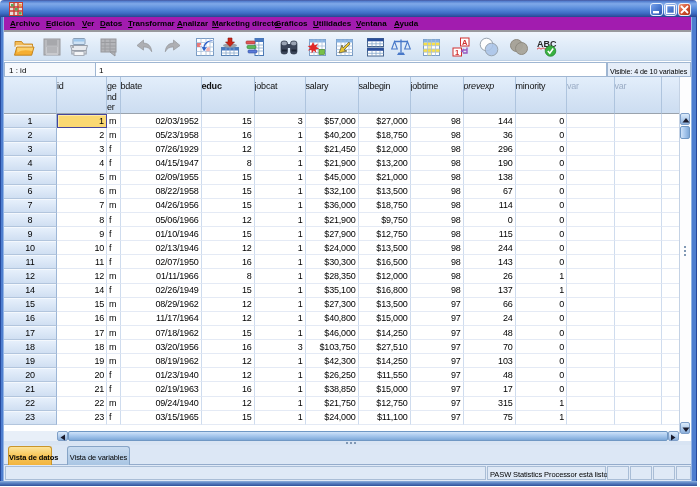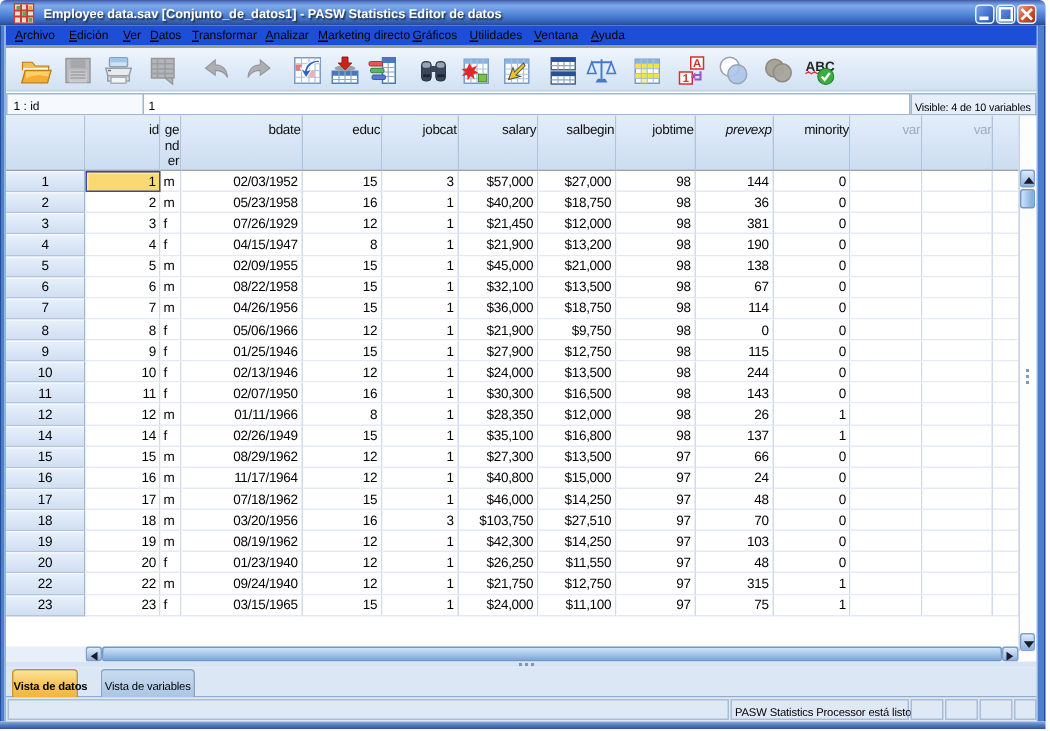--- a/index.html
+++ b/index.html
@@ -7,41 +7,41 @@
 .abs { position:absolute; }
 #title { left:0; top:0; width:697px; height:17px; border-radius:4px 4px 0 0;
   background:linear-gradient(180deg,#44549c 0%,#5580d0 8%,#7fa8e8 22%,#6b9ae2 38%,#5084d6 58%,#3c6cc4 78%,#2c509f 95%,#24458c 100%); }
 #title .txt { position:absolute; left:29px; top:4px; color:#fff; font-size:8.5px;
   font-weight:bold; text-shadow:1px 1px 1px #234; white-space:nowrap; letter-spacing:0px;}
 #ticon { position:absolute; left:9px; top:2px; }
 .tbtn { position:absolute; top:3px; width:13px; height:13px; border-radius:3px;
   border:1px solid #e8f0fc; font-size:9px; }
 #bmin,#bmax { background:linear-gradient(135deg,#7aa2ec 0%,#4a7ad0 50%,#2c54ac 100%); }
 #bclose { background:linear-gradient(135deg,#f0a080 0%,#d85838 45%,#a83010 100%); }
-#menubar { left:3px; top:17px; width:691px; height:13px; background:#1d4ed8; }
+#menubar { left:3px; top:17px; width:691px; height:13px; background:#a21caf;font-weight:bold; }
 #menubar span { position:absolute; top:2px; font-size:8px; color:#000; white-space:nowrap; }
 #menubar u { text-decoration:underline; }
 #mensep { left:3px; top:30px; width:691px; height:2px; background:#999a9e; }
 #toolbar { left:3px; top:32px; width:688px; height:29px;
   background:linear-gradient(180deg,#f0f6fd 0%,#e2edf9 40%,#d2e2f3 100%);
   border-bottom:1px solid #bccfe4; }
 .ticon { position:absolute; top:4px; width:22px; height:22px; }
 #refbar { left:3px; top:62px; width:688px; height:15px; background:#e6eef9; }
 #refleft { position:absolute; left:1px; top:0px; width:92px; height:15px;
   background:#f6f9fd; border:1px solid #9fb6d2; font-size:8px; padding:3px 0 0 4px; }
 #refedit { position:absolute; left:93px; top:0px; width:511px; height:15px;
   background:#fff; border:1px solid #9fb6d2; border-left:none; font-size:8px; padding:3px 0 0 3px; }
 #refvis { position:absolute; left:604px; top:0px; width:84px; height:15px;
   background:#e6eef9; border:1px solid #9fb6d2; font-size:7.2px; letter-spacing:-0.1px; padding:3.5px 0 0 2px; white-space:nowrap; }
 #grid { left:4px; top:77px; width:676px; height:354px; overflow:hidden; background:#fff; }
 table { border-collapse:separate; border-spacing:0; table-layout:fixed; width:675.5px; }
 td,th { font-size:9px; letter-spacing:-0.2px; font-weight:normal; overflow:hidden; white-space:nowrap; padding:0; }
 th { background:linear-gradient(180deg,#e3eefb 0%,#d6e4f5 55%,#ccddf1 100%);
   border-right:1px solid #aec4de; border-bottom:1px solid #9aa3ad;
-  vertical-align:top; padding-top:4px; text-align:right; line-height:10.7px; color:#111; }
+  vertical-align:top; padding-top:4px; text-align:left; line-height:10.7px; color:#111; }
 th.v { color:#9cadc6; }
 td.rh { background:linear-gradient(180deg,#e8f1fc 0%,#d0dff2 100%); box-shadow:inset 0 1px 0 #f4f8fd;
   border-right:1px solid #9db6d6; border-bottom:1px solid #b2c5dd;
   text-align:center; color:#000; }
 td.d { border-right:1px solid #cfdcee; border-bottom:1px solid #e4eaf5; padding-right:2px; text-align:right; background:#fff;}
 td.l { text-align:left; padding-left:2px; }
 td.e { border-right:1px solid #cfdcee; border-bottom:1px solid #e4eaf5; background:#fff;}
 #selcell { left:57px; top:113.5px; width:50px; height:14.5px; background:#fad873;
   border:1px solid #45459c; font-size:9px; text-align:right; padding:1px 2px 0 0;
   box-shadow:inset 1px 1px 0 #fdeaa8; }
@@ -80,21 +80,20 @@
         <svg width="14" height="14" viewBox="0 0 14 14">
           <rect x="0" y="0" width="14" height="14" fill="#c83c34"></rect>
           <rect x="1" y="1" width="12" height="12" fill="#e8e0d8"></rect>
           <path d="M1 5 h12 M1 9 h12 M5 1 v12 M9 1 v12" stroke="#c83c34" stroke-width="1.4"></path>
           <rect x="2" y="2" width="2.6" height="2.6" fill="#58a858"></rect>
           <rect x="6" y="6" width="2.6" height="2.6" fill="#58a858"></rect>
           <rect x="10" y="10" width="2.6" height="2.6" fill="#58a858"></rect>
           <rect x="10" y="2" width="2.6" height="2.6" fill="#f0a040"></rect>
         </svg>
       </span>
-      <span class="txt">Employee data.sav [Conjunto_de_datos1] - PASW Statistics Editor de datos</span>
       <span class="tbtn abs" id="bmin" style="left:650px;">
         <svg width="11" height="11">
           <rect x="2" y="7" width="6" height="2.4" fill="#fff"></rect>
         </svg>
       </span>
       <span class="tbtn abs" id="bmax" style="left:664px;">
         <svg width="11" height="11">
           <rect x="1.5" y="1.5" width="8" height="8" fill="none" stroke="#fff" stroke-width="1.6"></rect>
         </svg>
       </span>
@@ -286,21 +285,21 @@
       <div id="refvis">Visible: 4 de 10 variables</div>
     </div>
     <div id="grid" class="abs">
       <table>
         <tbody>
           <tr style="height:37px;">
             <th style="width:53px;"></th>
             <th style="width:50px;">id</th>
             <th style="width:13.5px;">ge<br>nd<br>er</th>
             <th style="width:81px;">bdate</th>
-            <th style="width:53px;">educ</th>
+            <th style="width:53px;font-weight:bold;">educ</th>
             <th style="width:51px;">jobcat</th>
             <th style="width:53px;">salary</th>
             <th style="width:52px;">salbegin</th>
             <th style="width:53px;">jobtime</th>
             <th style="width:52px;font-style:italic;">prevexp</th>
             <th style="width:51.5px;">minority</th>
             <th style="width:47.5px;" class="v">var</th>
             <th style="width:47.5px;" class="v">var</th>
             <th style="width:17.5px;"></th>
           </tr>
@@ -339,21 +338,21 @@
           <tr style="height:14.13px;">
             <td class="rh">3</td>
             <td class="d">3</td>
             <td class="d l">f</td>
             <td class="d">07/26/1929</td>
             <td class="d">12</td>
             <td class="d">1</td>
             <td class="d">$21,450</td>
             <td class="d">$12,000</td>
             <td class="d">98</td>
-            <td class="d">381</td>
+            <td class="d">296</td>
             <td class="d">0</td>
             <td class="e"></td>
             <td class="e"></td>
             <td class="e"></td>
           </tr>
           <tr style="height:14.13px;">
             <td class="rh">4</td>
             <td class="d">4</td>
             <td class="d l">f</td>
             <td class="d">04/15/1947</td>
@@ -429,21 +428,21 @@
             <td class="d">0</td>
             <td class="d">0</td>
             <td class="e"></td>
             <td class="e"></td>
             <td class="e"></td>
           </tr>
           <tr style="height:14.13px;">
             <td class="rh">9</td>
             <td class="d">9</td>
             <td class="d l">f</td>
-            <td class="d">01/25/1946</td>
+            <td class="d">01/10/1946</td>
             <td class="d">15</td>
             <td class="d">1</td>
             <td class="d">$27,900</td>
             <td class="d">$12,750</td>
             <td class="d">98</td>
             <td class="d">115</td>
             <td class="d">0</td>
             <td class="e"></td>
             <td class="e"></td>
             <td class="e"></td>
@@ -596,20 +595,36 @@
             <td class="rh">20</td>
             <td class="d">20</td>
             <td class="d l">f</td>
             <td class="d">01/23/1940</td>
             <td class="d">12</td>
             <td class="d">1</td>
             <td class="d">$26,250</td>
             <td class="d">$11,550</td>
             <td class="d">97</td>
             <td class="d">48</td>
+            <td class="d">0</td>
+            <td class="e"></td>
+            <td class="e"></td>
+            <td class="e"></td>
+          </tr>
+          <tr style="height:14.13px;">
+            <td class="rh">21</td>
+            <td class="d">21</td>
+            <td class="d l">f</td>
+            <td class="d">02/19/1963</td>
+            <td class="d">16</td>
+            <td class="d">1</td>
+            <td class="d">$38,850</td>
+            <td class="d">$15,000</td>
+            <td class="d">97</td>
+            <td class="d">17</td>
             <td class="d">0</td>
             <td class="e"></td>
             <td class="e"></td>
             <td class="e"></td>
           </tr>
           <tr style="height:14.13px;">
             <td class="rh">22</td>
             <td class="d">22</td>
             <td class="d l">m</td>
             <td class="d">09/24/1940</td>

